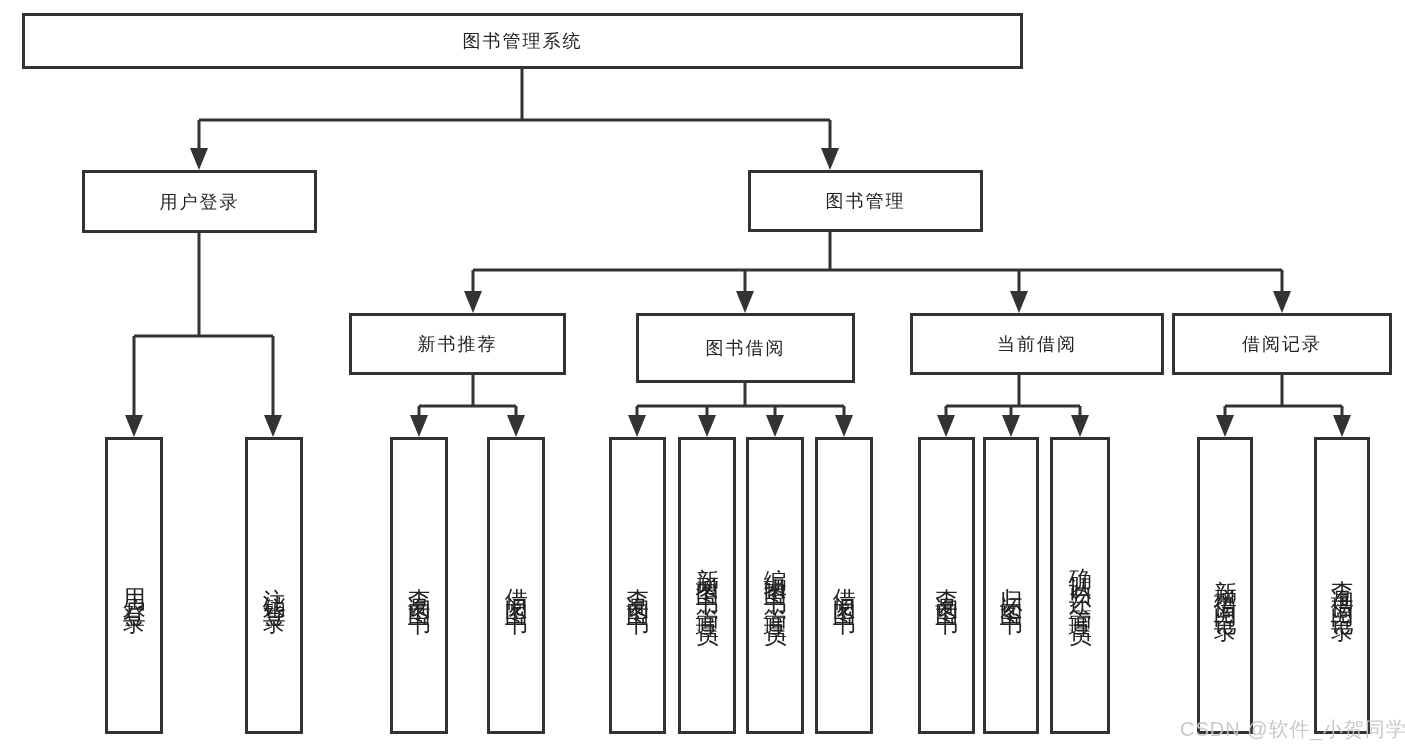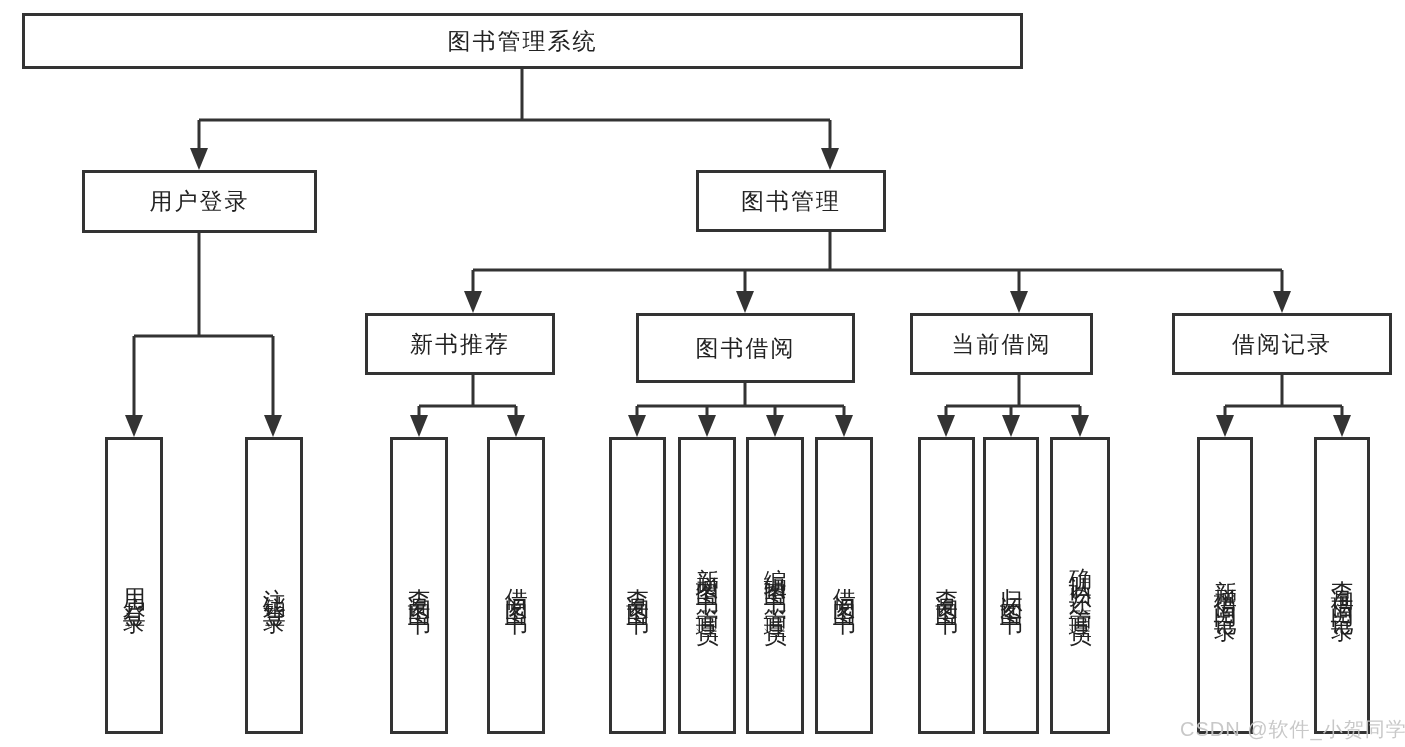--- a/index.html
+++ b/index.html
@@ -26,21 +26,21 @@
     box-sizing: border-box;
     border: 3px solid #333333;
     background: #ffffff;
     display: flex;
     align-items: center;
     justify-content: center;
     color: #222222;
     z-index: 2;
   }
   .box.h span {
-    font-size: 23px;
+    font-size: 18px;
     letter-spacing: 2px;
     white-space: nowrap;
   }
   .box.v span {
     writing-mode: vertical-rl;
     text-orientation: mixed;
     font-size: 23px;
     letter-spacing: 8px;
     line-height: 1.1;
     white-space: nowrap;
@@ -102,31 +102,31 @@
     </g>
   </svg>
 
   <div class="box h" style="left:22px; top:13px; width:1001px; height:56px">
     <span>图书管理系统</span>
   </div>
 
   <div class="box h" style="left:82px; top:170px; width:235px; height:63px">
     <span>用户登录</span>
   </div>
-  <div class="box h" style="left:696px; top:170px; width:190px; height:62px">
+  <div class="box h" style="left:748px; top:170px; width:235px; height:62px">
     <span>图书管理</span>
   </div>
 
-  <div class="box h" style="left:365px; top:313px; width:190px; height:62px">
+  <div class="box h" style="left:349px; top:313px; width:217px; height:62px">
     <span>新书推荐</span>
   </div>
   <div class="box h" style="left:636px; top:313px; width:219px; height:70px">
     <span>图书借阅</span>
   </div>
-  <div class="box h" style="left:910px; top:313px; width:183px; height:62px">
+  <div class="box h" style="left:910px; top:313px; width:254px; height:62px">
     <span>当前借阅</span>
   </div>
   <div class="box h" style="left:1172px; top:313px; width:220px; height:62px">
     <span>借阅记录</span>
   </div>
 
   <div class="box v" style="left:105px; top:437px; width:58px; height:297px">
     <span>用户登录</span>
   </div>
   <div class="box v" style="left:245px; top:437px; width:58px; height:297px">

